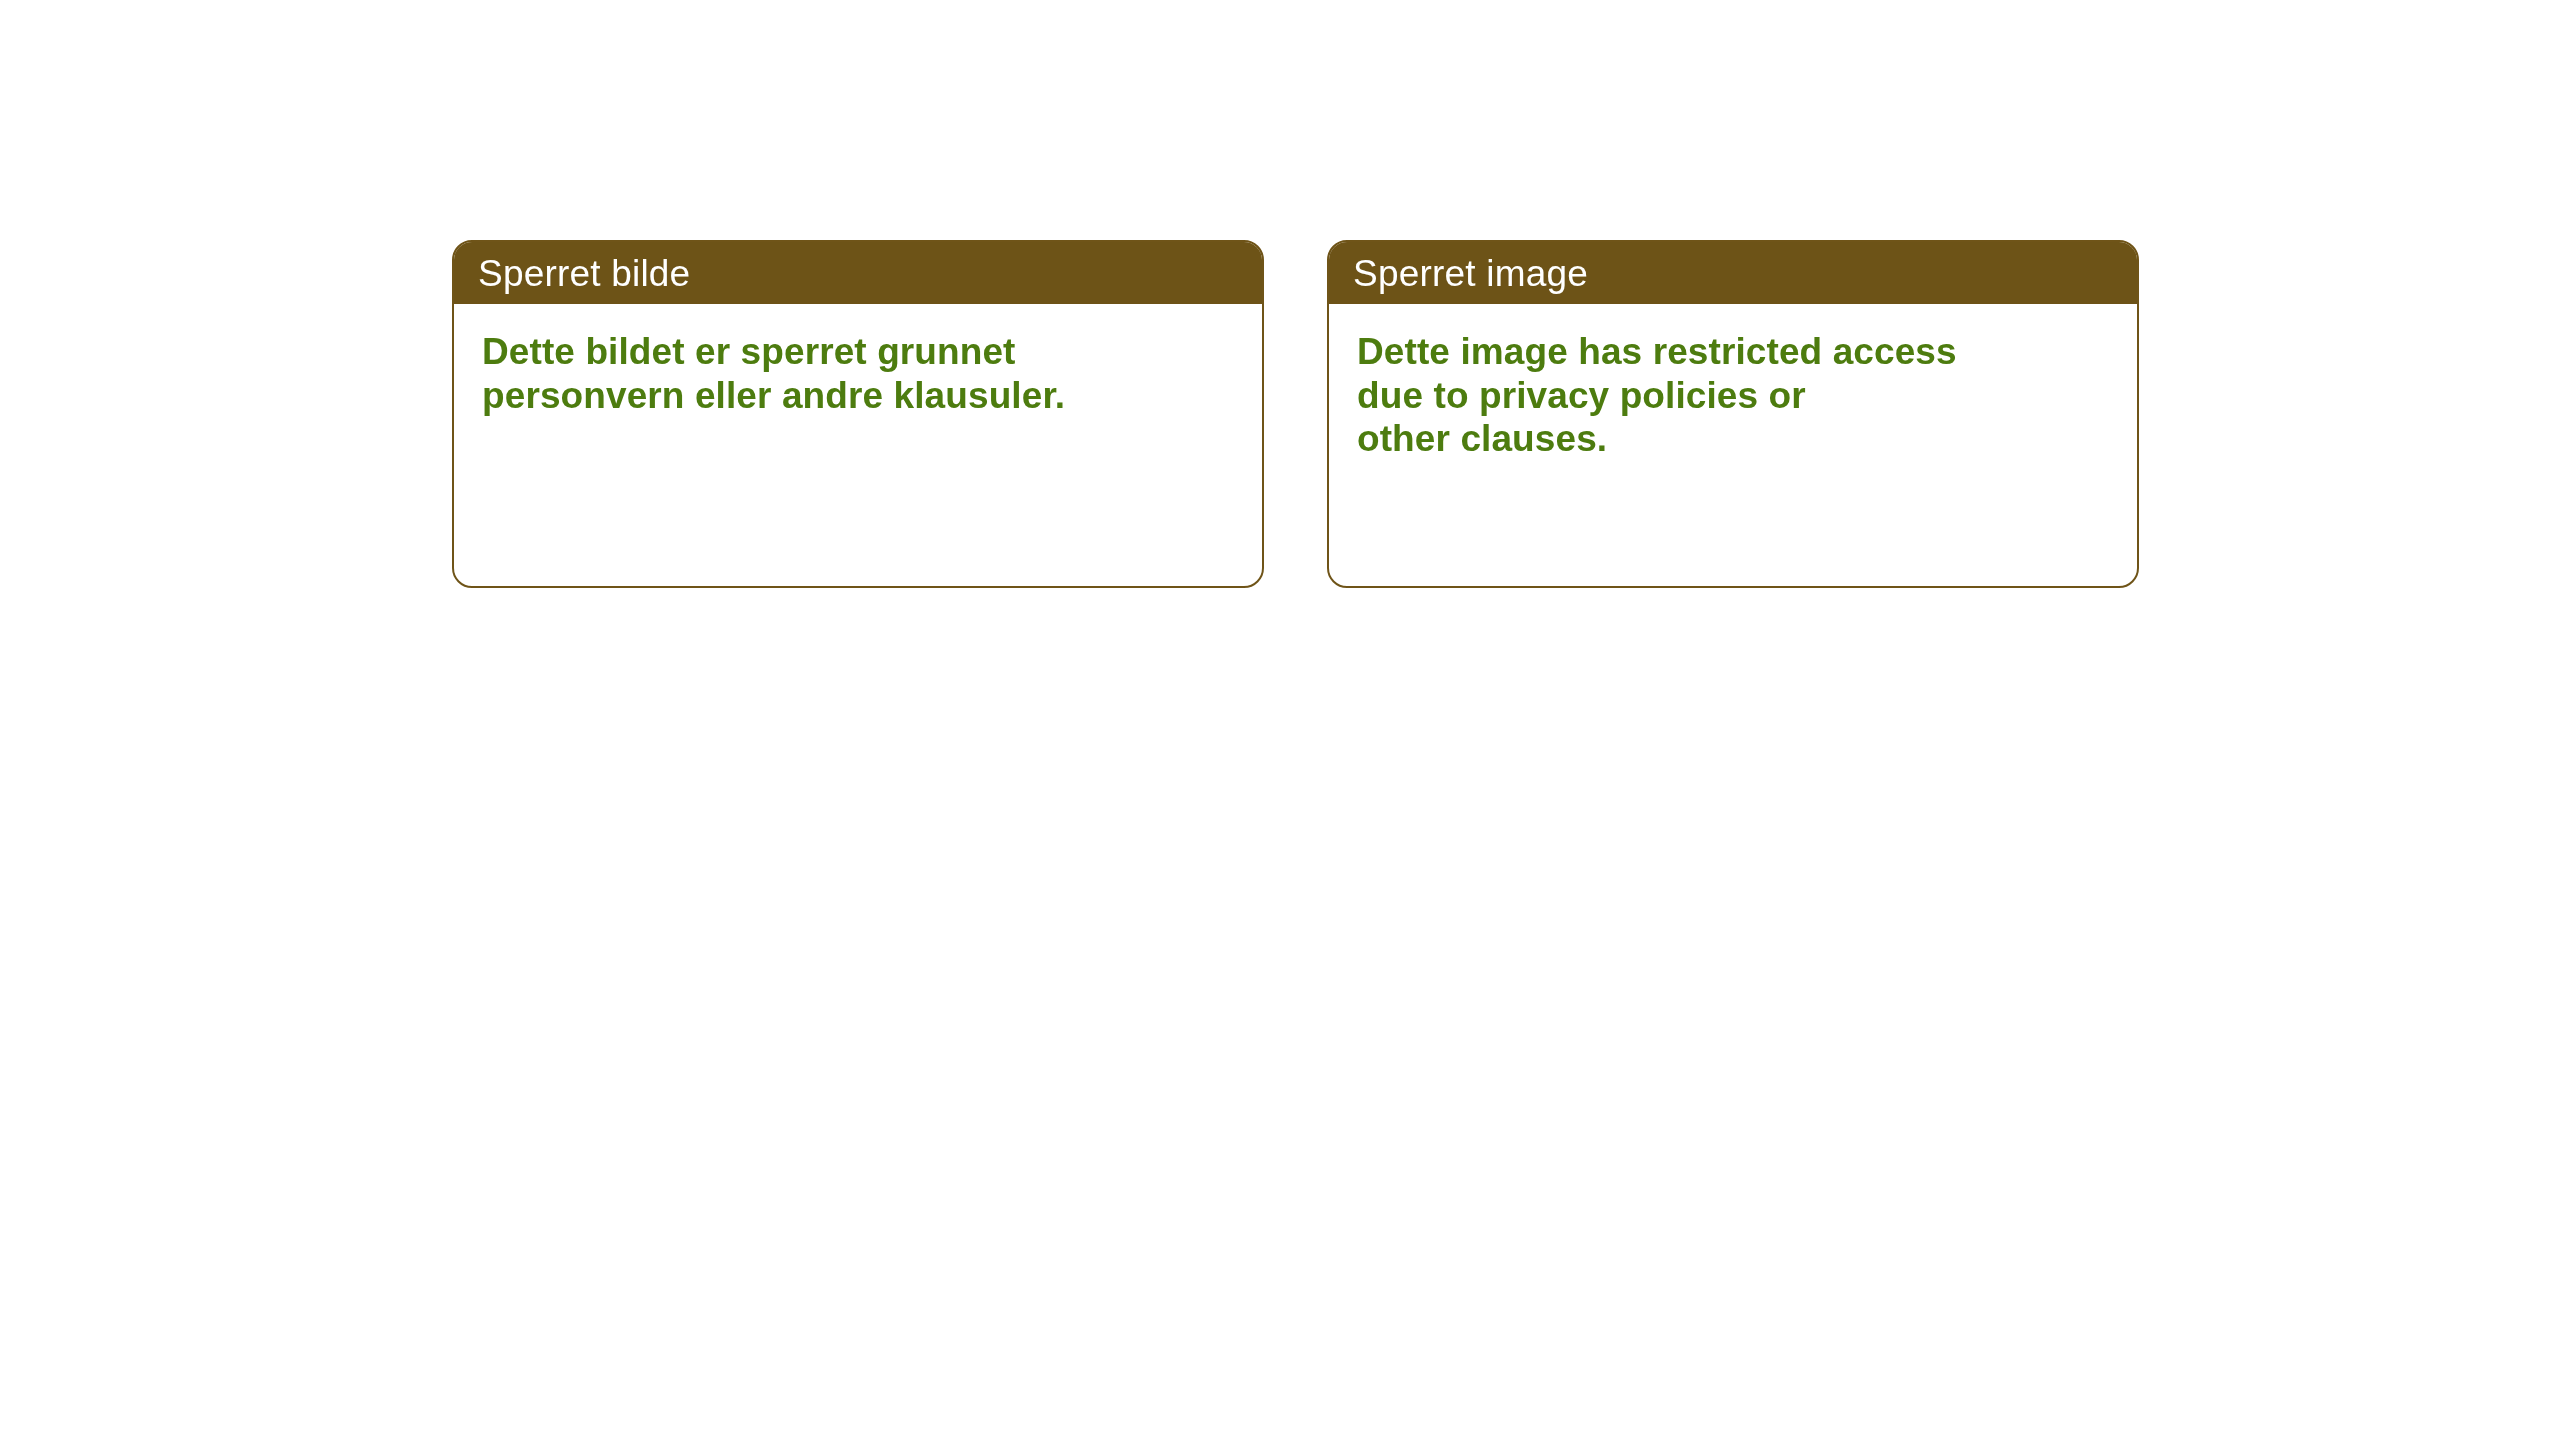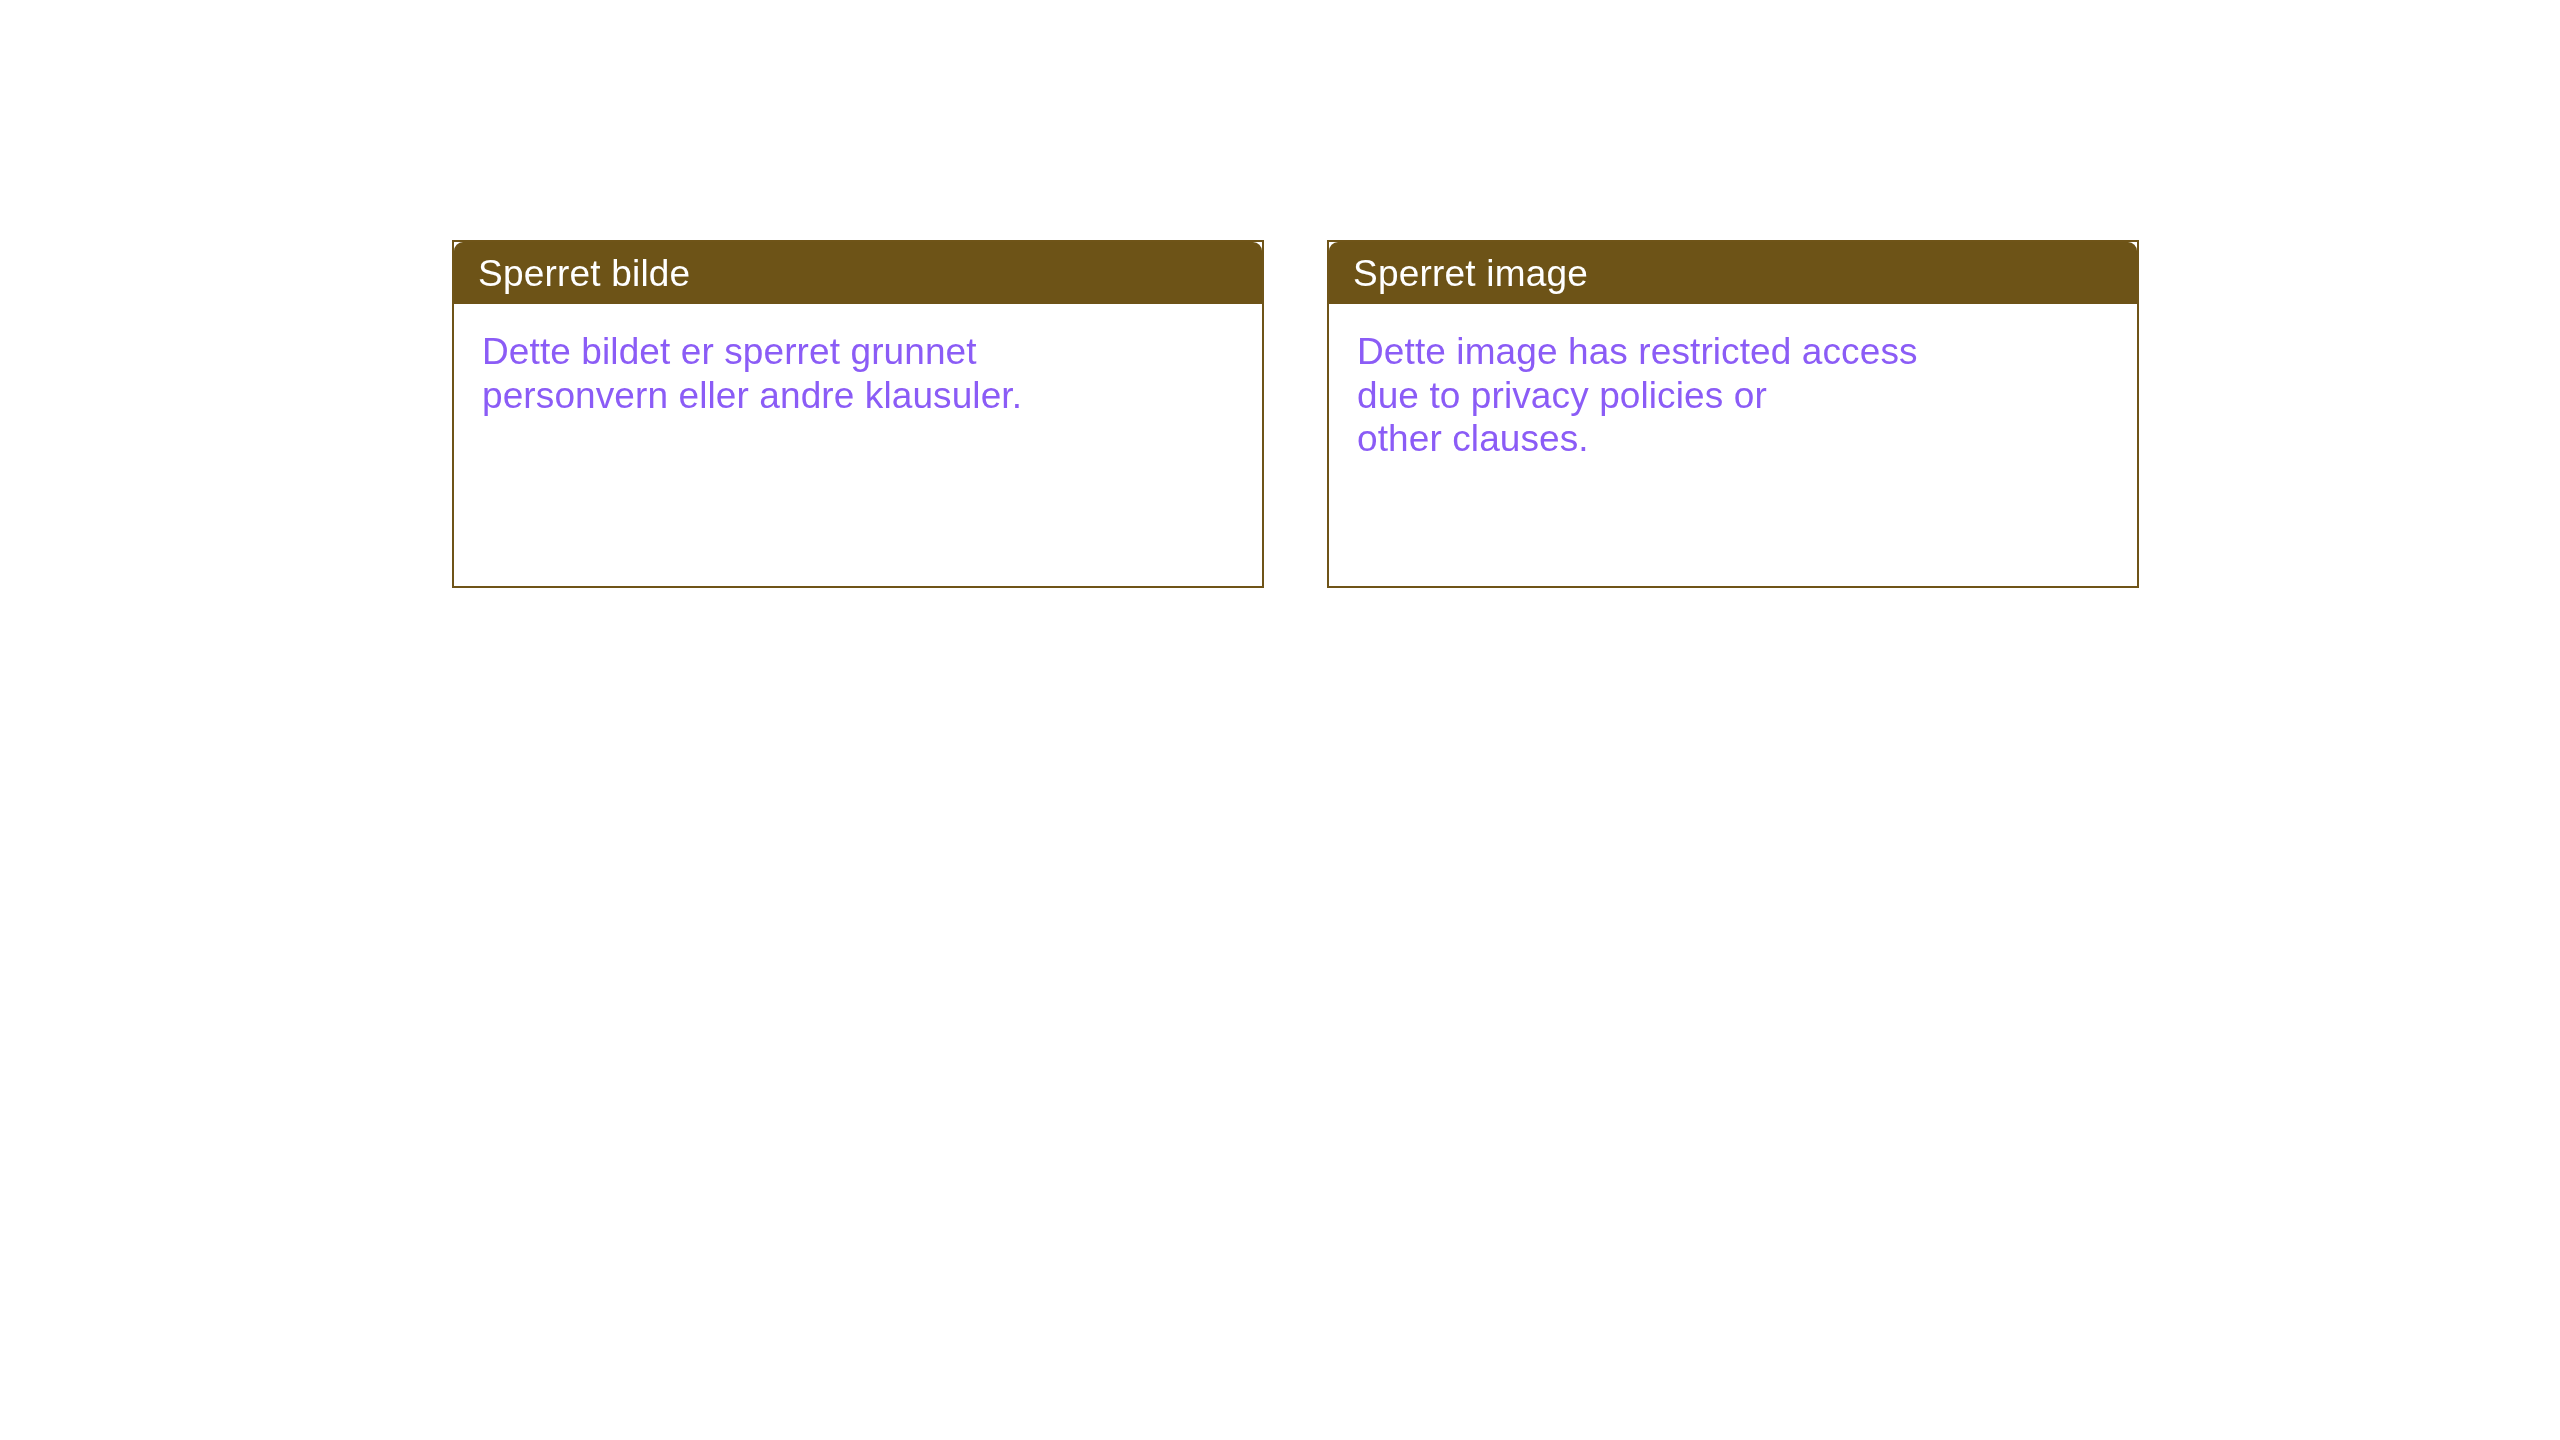--- a/index.html
+++ b/index.html
@@ -29,21 +29,21 @@
     display: flex;
     flex-direction: row;
     align-items: flex-start;
     gap: 63px;
   }
 
   .notice-card {
     box-sizing: border-box;
     background: #ffffff;
     border: 2px solid #6f5418;
-    border-radius: 0;
+    border-radius: 20px;
     overflow: hidden;
     box-shadow: 0 0 0 0 rgba(0,0,0,0);
   }
 
   .notice-card.card-no {
     width: 812px;
     height: 348px;
   }
 
   .notice-card.card-en {
@@ -68,23 +68,23 @@
     line-height: 1;
     letter-spacing: 0.2px;
     white-space: nowrap;
   }
 
   .notice-body {
     padding: 26px 28px 0 28px;
   }
 
   .notice-body-text {
-    color: #8b5cf6;
+    color: #4d7c0f;
     font-size: 37px;
-    font-weight: 400;
+    font-weight: 700;
     line-height: 1.18;
     letter-spacing: 0.1px;
     white-space: pre-line;
   }
 </style>
 </head>
 <body>
 
 <div class="page">
 

